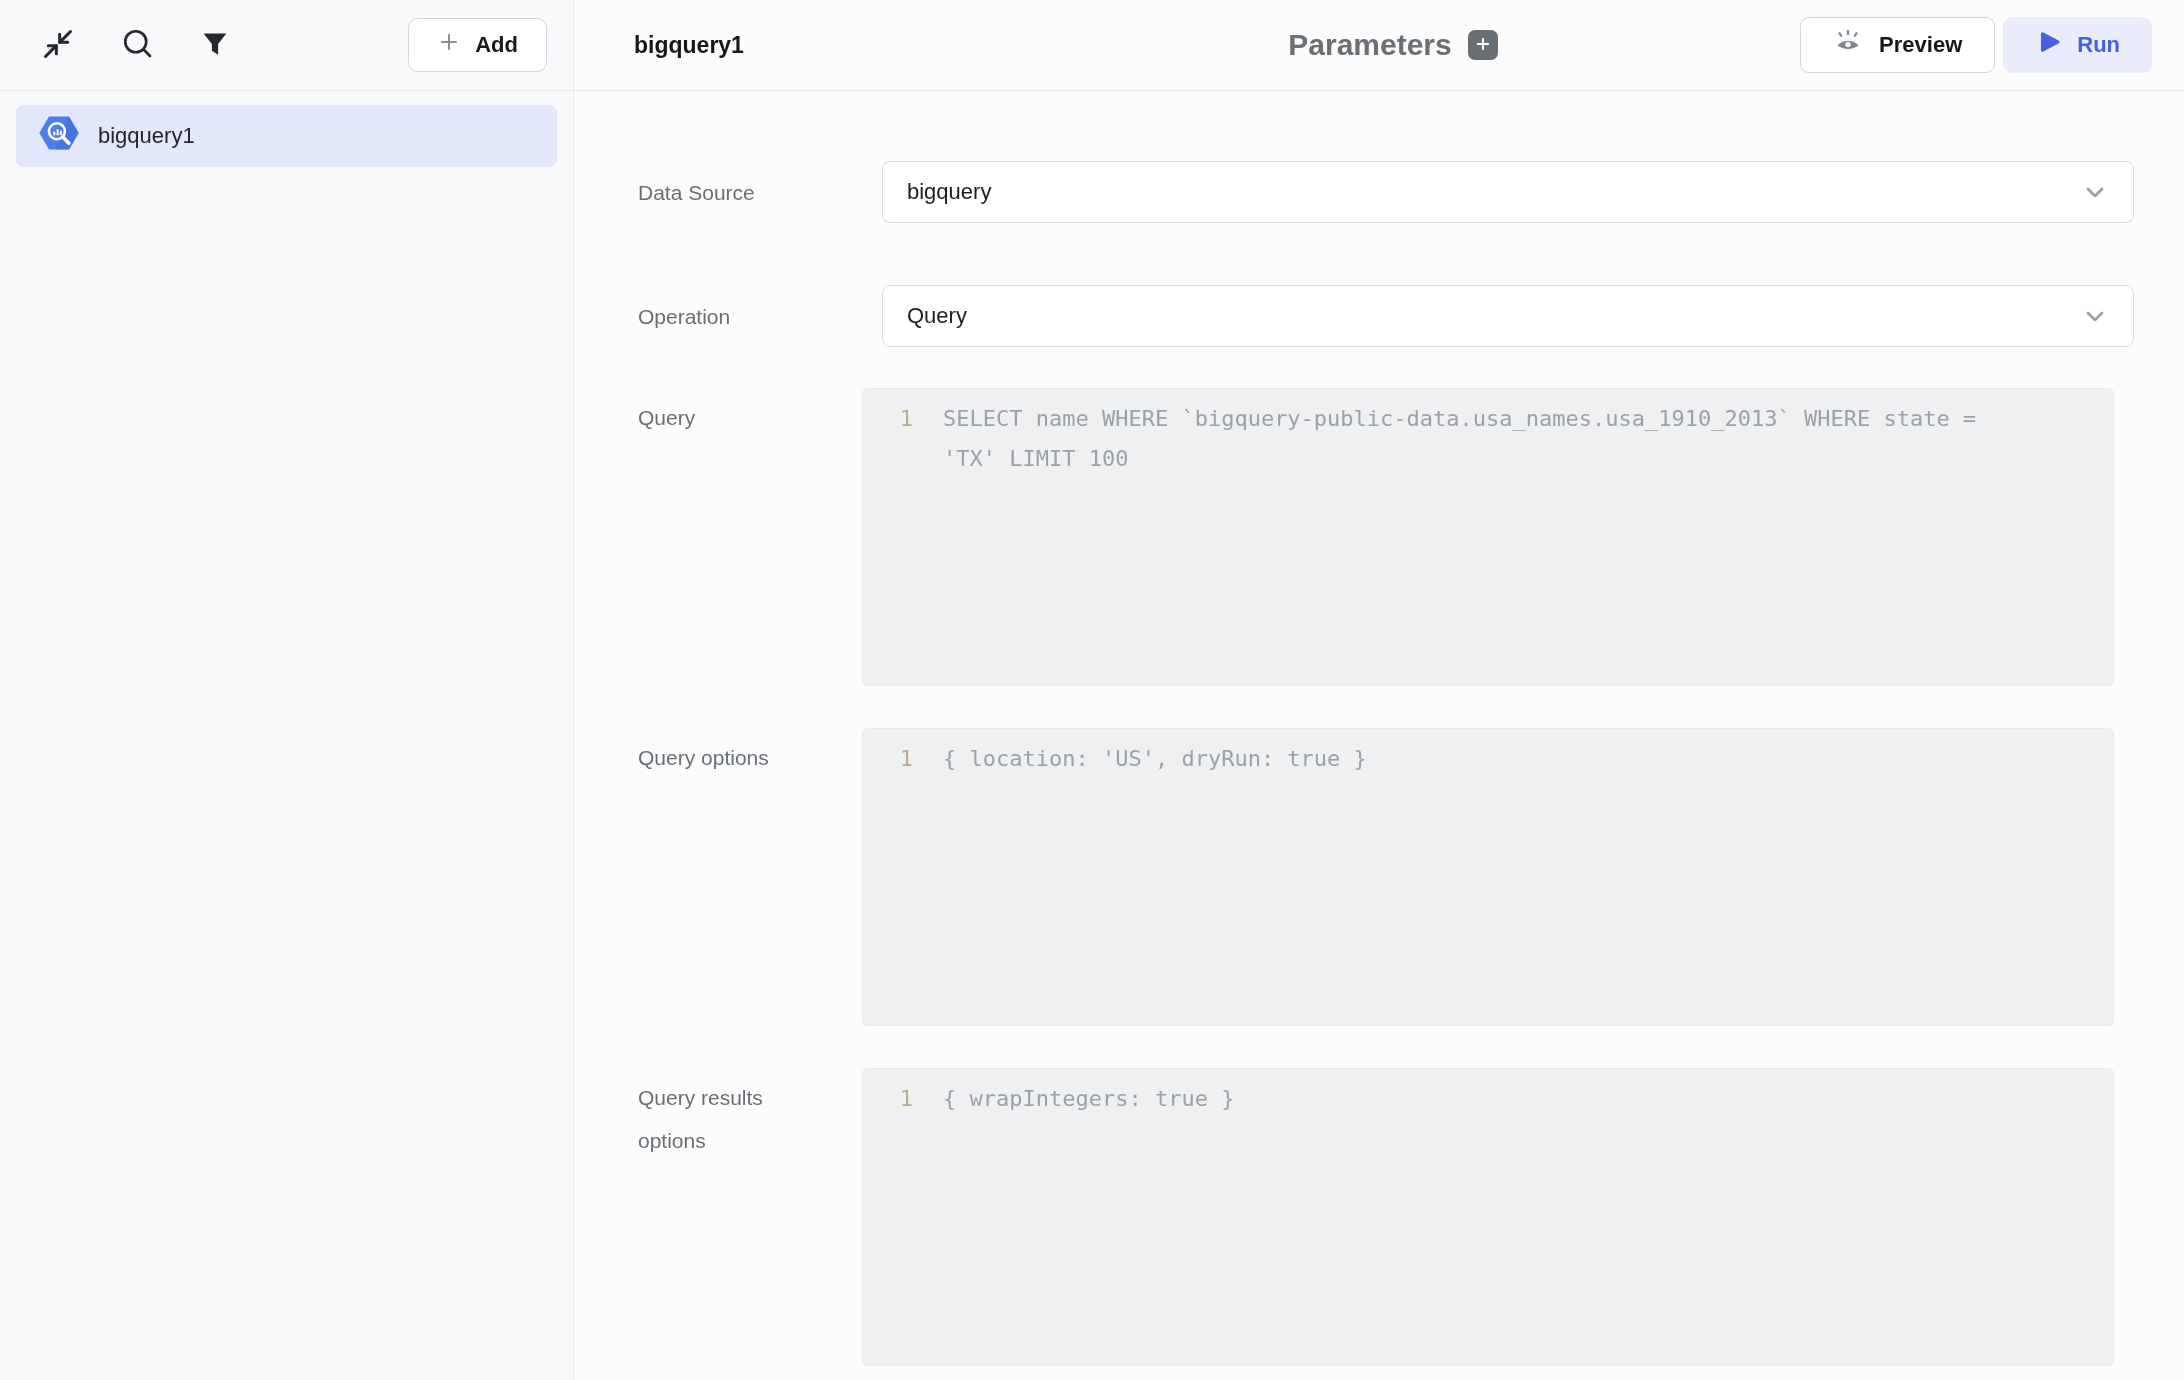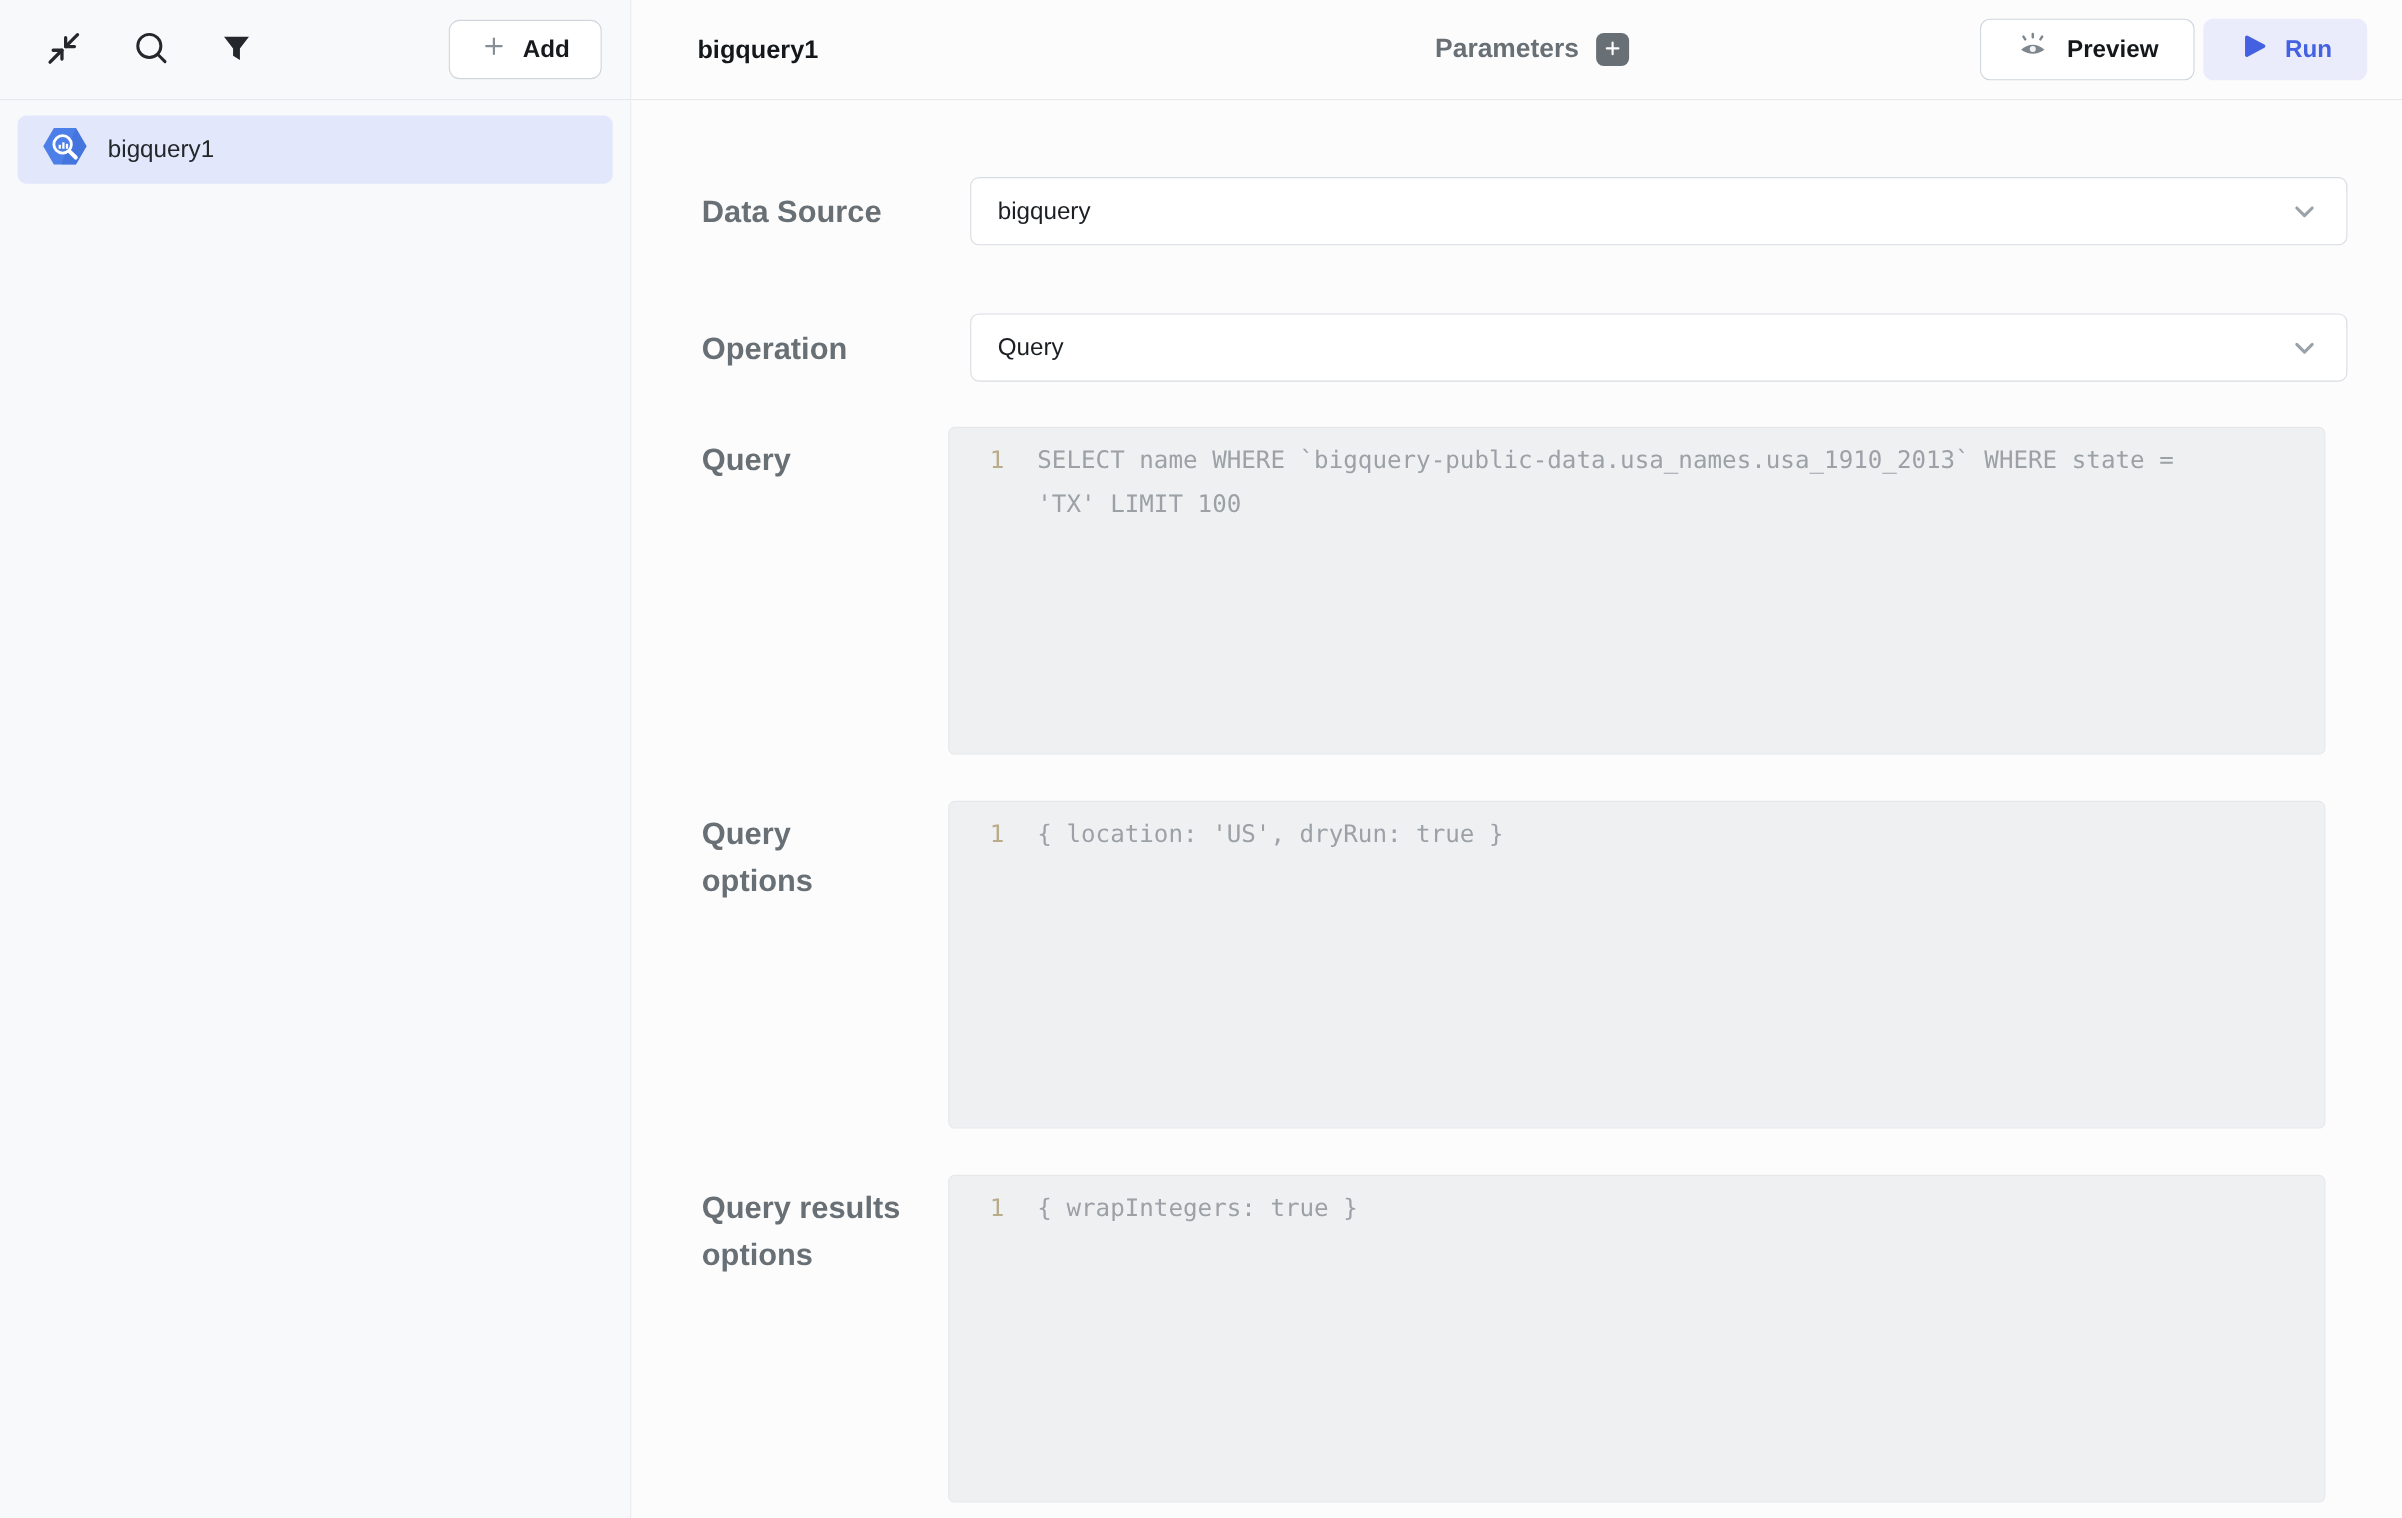--- a/index.html
+++ b/index.html
@@ -34,21 +34,21 @@
 
   
   .main { flex:1; display:flex; flex-direction:column; background:#fcfcfd; }
   .main-header {
     height:91px; flex:none; border-bottom:1px solid #e6e8ec;
     display:flex; align-items:center; padding:0 32px 0 60px;
   }
   .header-left { flex:1; display:flex; align-items:center; }
   .page-title { margin:0; font-size:23px; font-weight:700; color:#15181b; }
   .header-center { display:flex; align-items:center; gap:16px; }
-  .parameters-label { font-size:24px; font-weight:600; color:#687076; }
+  .parameters-label { font-size:30px; font-weight:600; color:#687076; }
   .param-add {
     width:30px; height:30px; border:none; border-radius:7px;
     background:#687076; display:flex; align-items:center; justify-content:center; cursor:pointer;
   }
   .header-right { flex:1; display:flex; justify-content:flex-end; align-items:flex-start; gap:8px; }
   .preview-btn {
     height:56px; padding:0 32px; background:#ffffff;
     border:1px solid #d0d6dc; border-radius:9px;
     display:flex; align-items:center; gap:16px;
     font-family:"Liberation Sans", sans-serif;
@@ -64,21 +64,21 @@
 
   
   .form { padding:70px 70px 0 64px; }
   .row { display:flex; }
   .row.center-label { align-items:center; }
   .mb-ds  { margin-bottom:62px; }
   .mb-op  { margin-bottom:41px; }
   .mb-ed  { margin-bottom:42px; }
   .field-label {
     width:224px; flex:none; padding-right:40px;
-    font-size:28px; font-weight:700; color:#687076; line-height:43px;
+    font-size:21px; font-weight:400; color:#687076; line-height:43px;
   }
   .row.top-label .field-label { padding-top:8px; align-self:flex-start; }
   .field { flex:1; min-width:0; }
 
   .select {
     height:62px; width:100%; background:#ffffff;
     border:1px solid #d8dce2; border-radius:8px;
     display:flex; align-items:center; padding:0 24px;
     font-size:22px; color:#1b1f24; cursor:pointer;margin-left:20px;
   }

